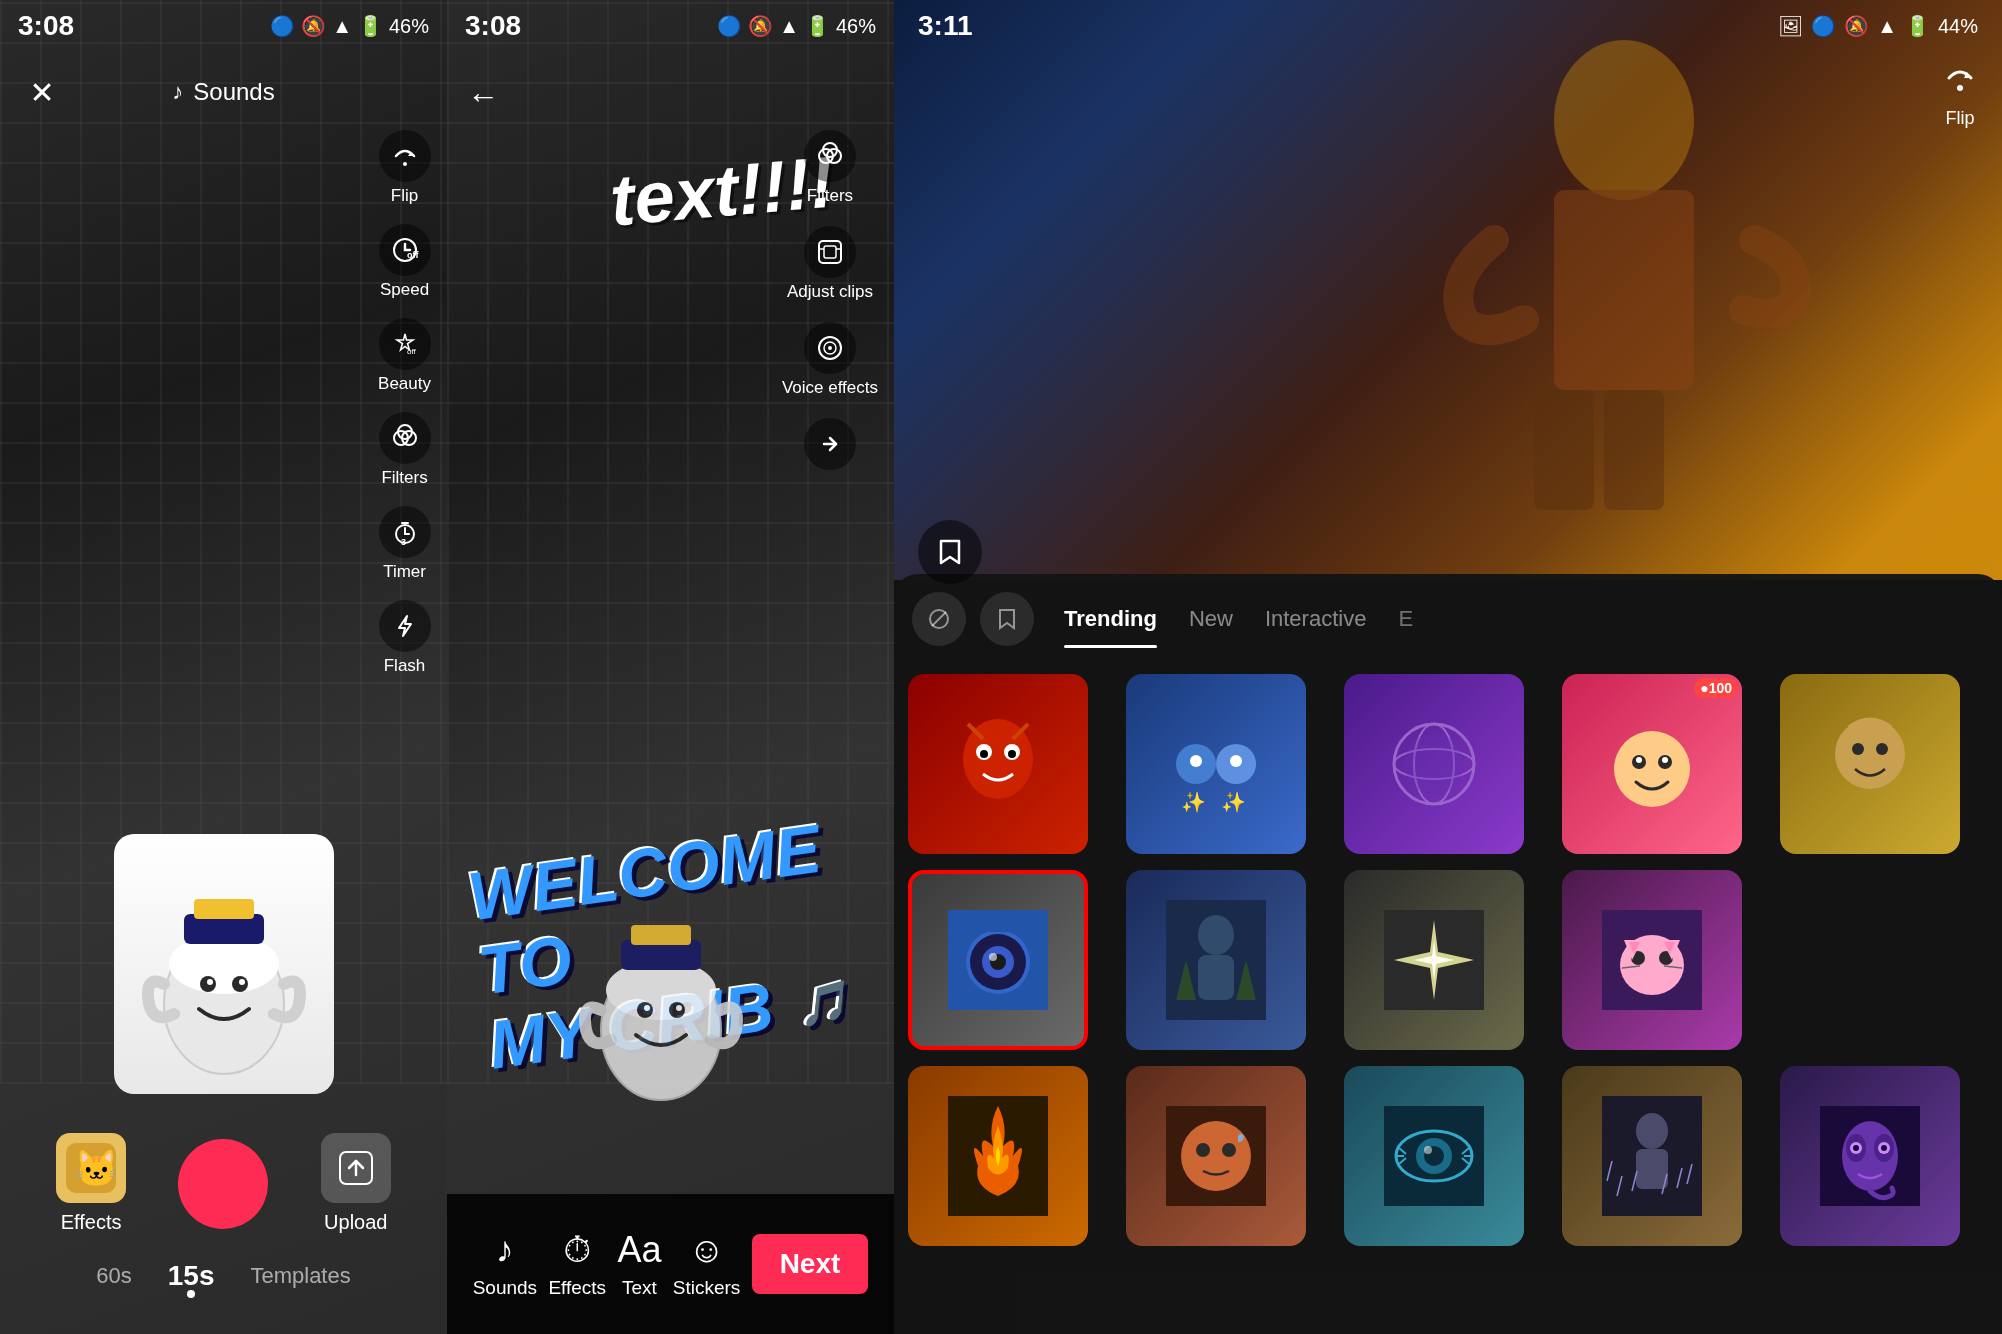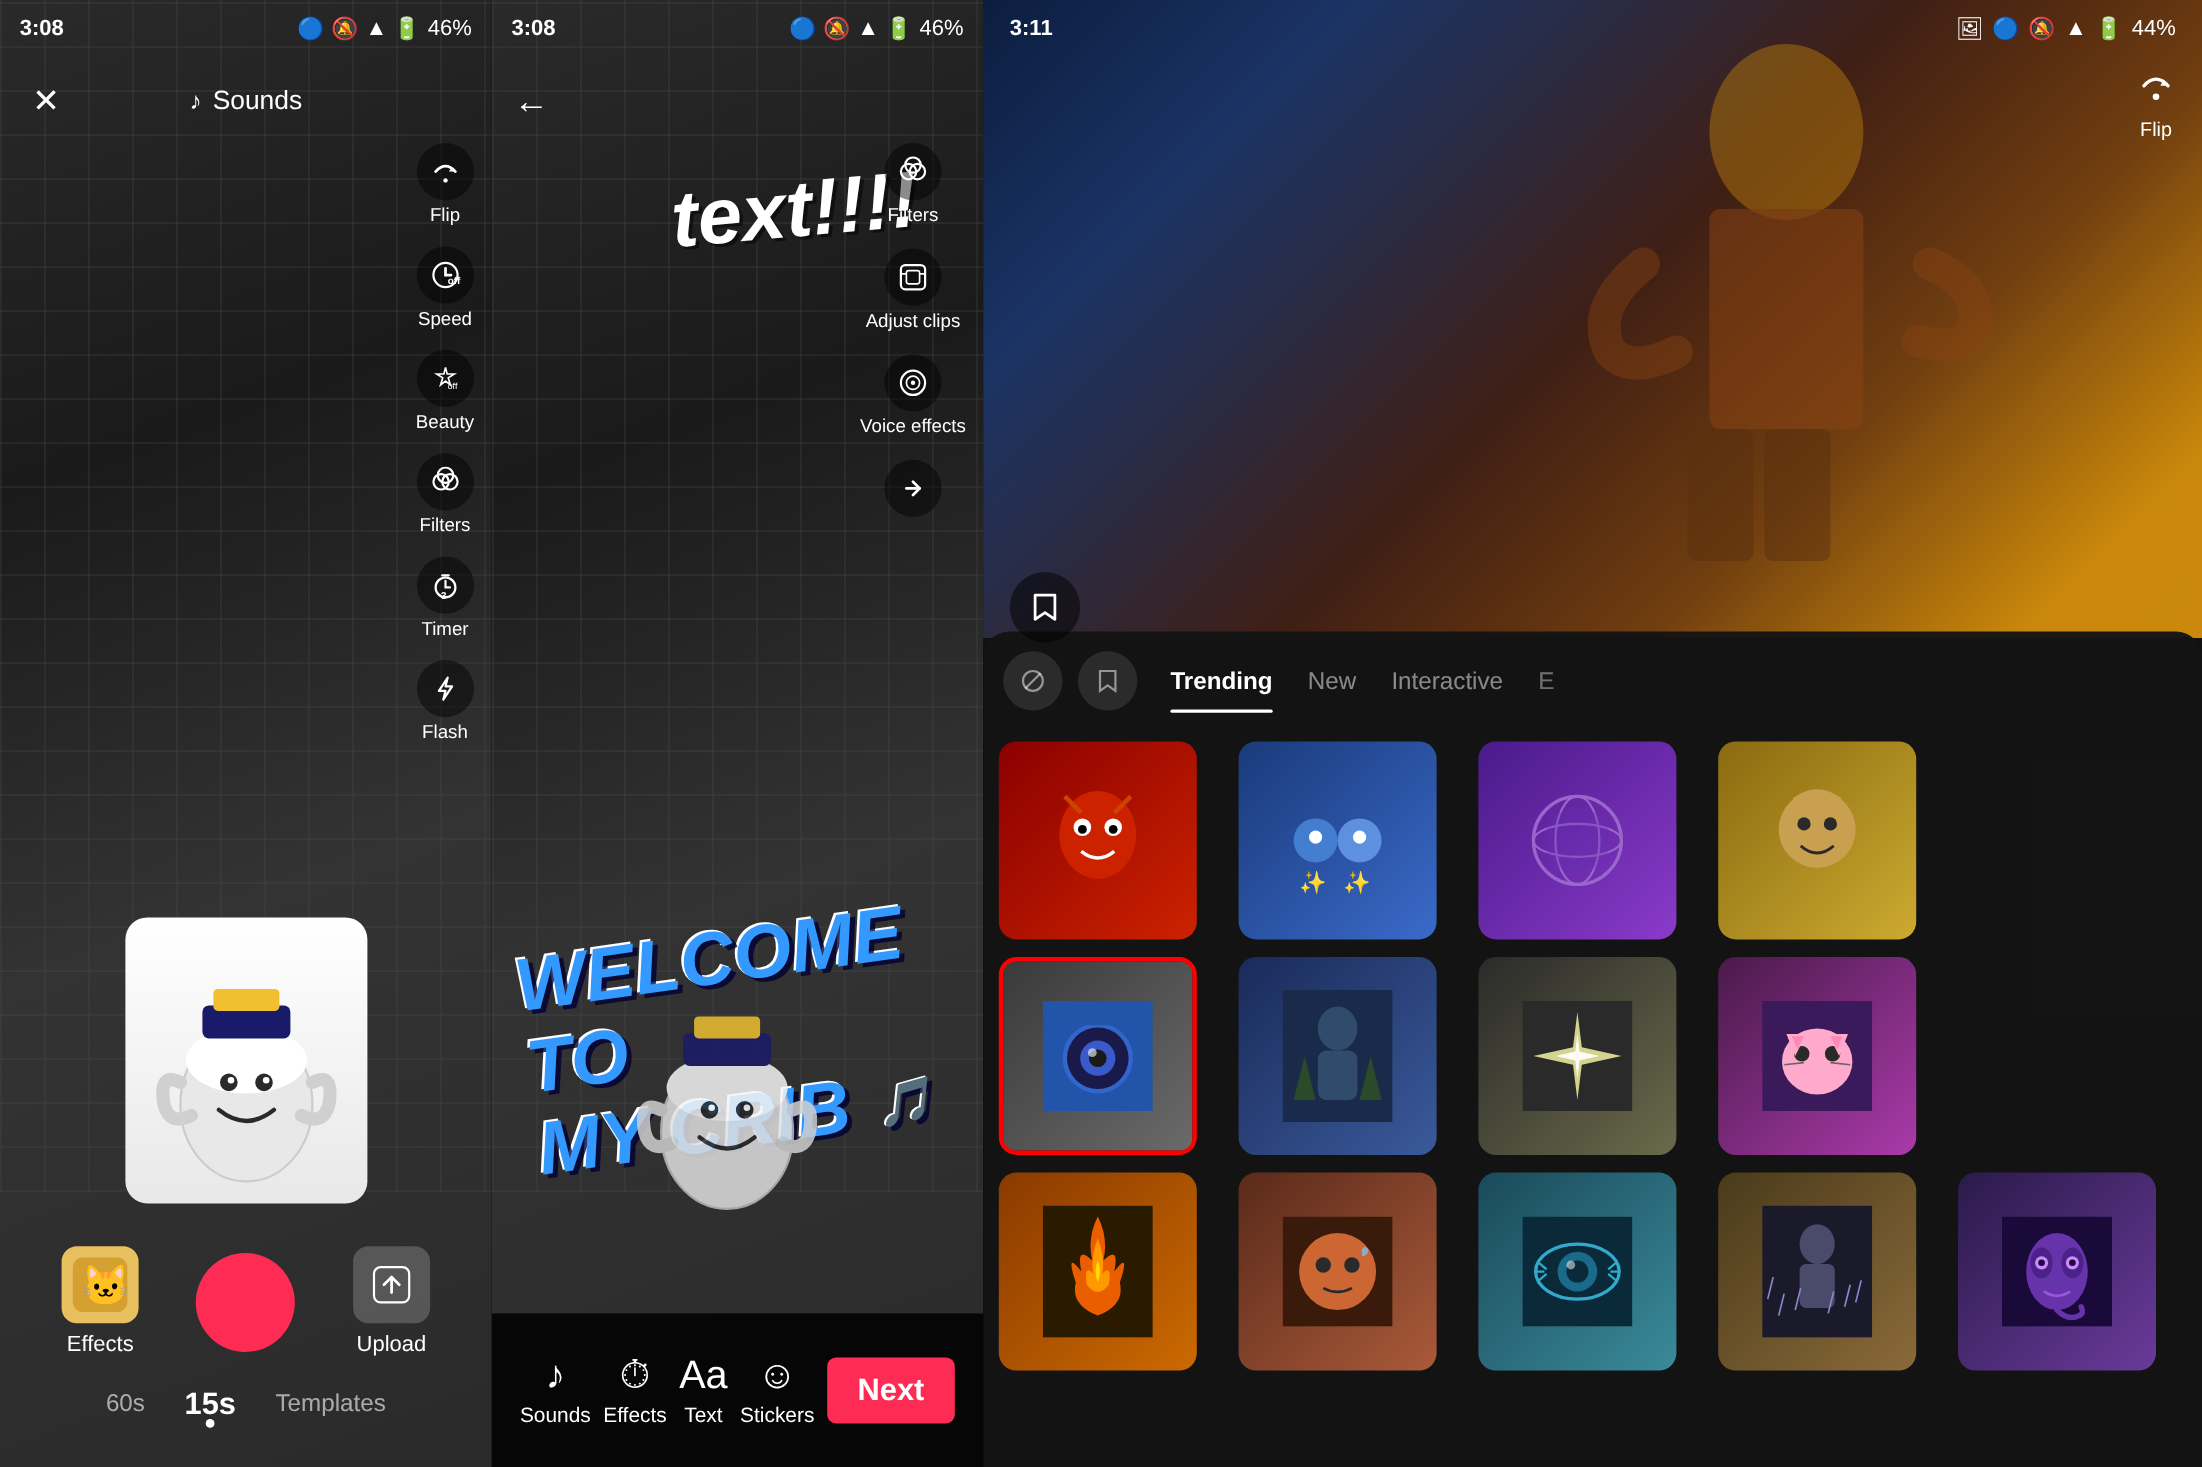--- a/index.html
+++ b/index.html
@@ -40,21 +40,21 @@
       top: 0; left: 0; right: 0;
       height: 52px;
       display: flex;
       align-items: center;
       justify-content: space-between;
       padding: 0 18px;
       z-index: 10;
     }
     .status-time {
       color: #fff;
-      font-size: 20px;
+      font-size: 28px;
       font-weight: 600;
     }
     .status-icons {
       display: flex;
       align-items: center;
       gap: 6px;
     }
     .status-icons span {
       color: #fff;
       font-size: 20px;
@@ -910,20 +910,33 @@
         <div class="effect-cell-inner">
           <svg width="100" height="100" viewBox="0 0 100 100">
             <circle cx="50" cy="50" r="40" fill="none" stroke="#9966cc" stroke-width="3"></circle>
             <ellipse cx="50" cy="50" rx="20" ry="40" fill="none" stroke="#9966cc" stroke-width="2"></ellipse>
             <ellipse cx="50" cy="50" rx="40" ry="15" fill="none" stroke="#9966cc" stroke-width="2"></ellipse>
             <circle cx="50" cy="50" r="30" fill="rgba(100,50,180,0.3)"></circle>
           </svg>
         </div>
       </div>
 
+      <div class="effect-cell ec-pink" style="position:relative;">
+        <div class="effect-cell-inner">
+          <svg width="100" height="100" viewBox="0 0 100 100">
+            <circle cx="50" cy="55" r="38" fill="#ffcc88"></circle>
+            <circle cx="37" cy="48" r="7" fill="#2a2a2a"></circle>
+            <circle cx="63" cy="48" r="7" fill="#2a2a2a"></circle>
+            <path d="M34 68 Q50 82 66 68" stroke="#2a2a2a" stroke-width="3" fill="none" stroke-linecap="round"></path>
+            <circle cx="37" cy="46" r="3" fill="#fff"></circle>
+            <circle cx="63" cy="46" r="3" fill="#fff"></circle>
+          </svg>
+        </div>
+        <div class="badge-100">●100</div>
+      </div>
 
       <div class="effect-cell ec-gold">
         <div class="effect-cell-inner">
           <svg width="100" height="120" viewBox="0 0 100 120">
             <circle cx="50" cy="50" r="35" fill="#c8a050"></circle>
             <circle cx="38" cy="45" r="6" fill="#2a2a2a"></circle>
             <circle cx="62" cy="45" r="6" fill="#2a2a2a"></circle>
             <path d="M35 65 Q50 78 65 65" stroke="#2a2a2a" stroke-width="2.5" fill="none"></path>
             <path d="M30 25 Q50 10 70 25" stroke="#c8a050" stroke-width="8" fill="none"></path>
           </svg>

